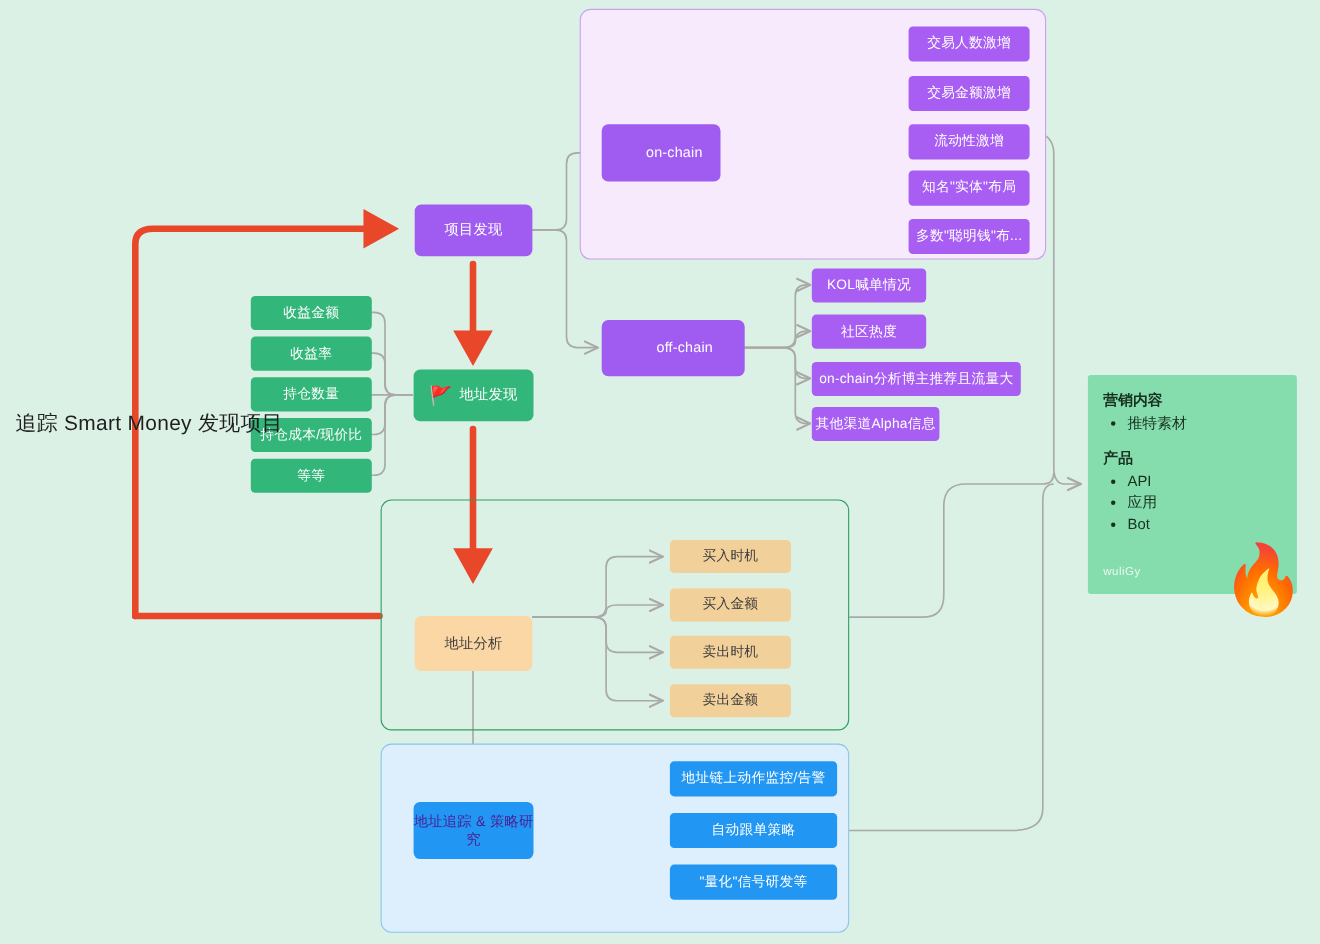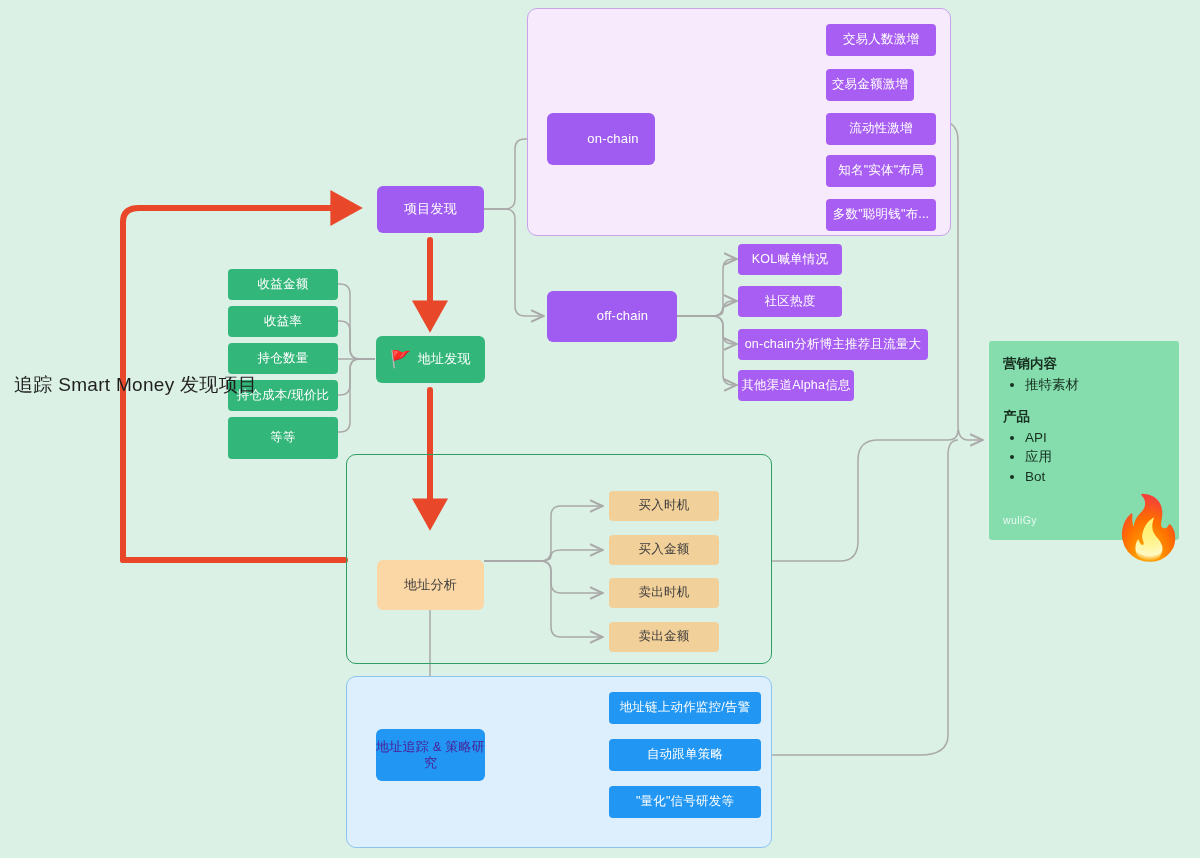--- a/index.html
+++ b/index.html
@@ -160,21 +160,21 @@
     <span>on-chain</span>
   </div>
 
   <div class="node purple" style="left:547px;top:291px;width:130px;height:51px;padding-left:21px;">
     <span>off-chain</span>
   </div>
 
   <div class="node purple-lite" style="left:826px;top:24px;width:110px;height:32px;">
     <span>交易人数激增</span>
   </div>
-  <div class="node purple-lite" style="left:826px;top:69px;width:88px;height:32px;">
+  <div class="node purple-lite" style="left:826px;top:69px;width:110px;height:32px;">
     <span>交易金额激增</span>
   </div>
   <div class="node purple-lite" style="left:826px;top:113px;width:110px;height:32px;">
     <span>流动性激增</span>
   </div>
   <div class="node purple-lite" style="left:826px;top:155px;width:110px;height:32px;">
     <span>知名"实体"布局</span>
   </div>
   <div class="node purple-lite" style="left:826px;top:199px;width:110px;height:32px;">
     <span>多数"聪明钱"布...</span>
@@ -198,21 +198,21 @@
   </div>
   <div class="node green-lite" style="left:228px;top:306px;width:110px;height:31px;">
     <span>收益率</span>
   </div>
   <div class="node green-lite" style="left:228px;top:343px;width:110px;height:31px;">
     <span>持仓数量</span>
   </div>
   <div class="node green-lite" style="left:228px;top:380px;width:110px;height:31px;">
     <span>持仓成本/现价比</span>
   </div>
-  <div class="node green-lite" style="left:228px;top:417px;width:110px;height:42px;">
+  <div class="node green-lite" style="left:228px;top:417px;width:110px;height:31px;">
     <span>等等</span>
   </div>
 
   <div class="node orange-lite" style="left:609px;top:491px;width:110px;height:30px;">
     <span>买入时机</span>
   </div>
   <div class="node orange-lite" style="left:609px;top:535px;width:110px;height:30px;">
     <span>买入金额</span>
   </div>
   <div class="node orange-lite" style="left:609px;top:578px;width:110px;height:30px;">

